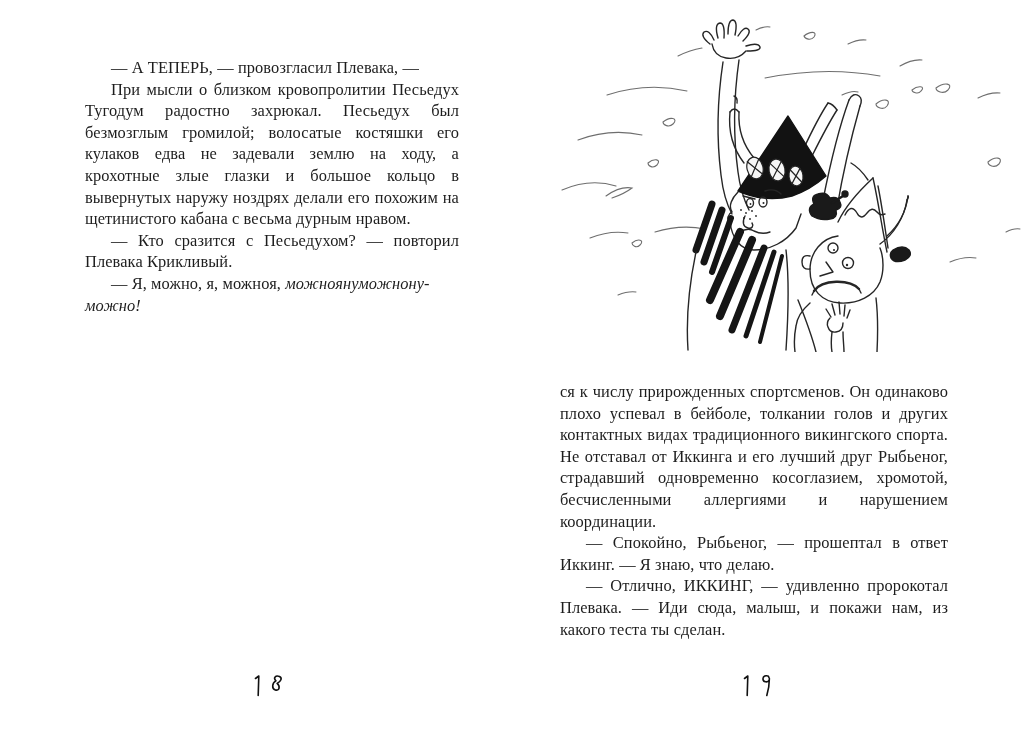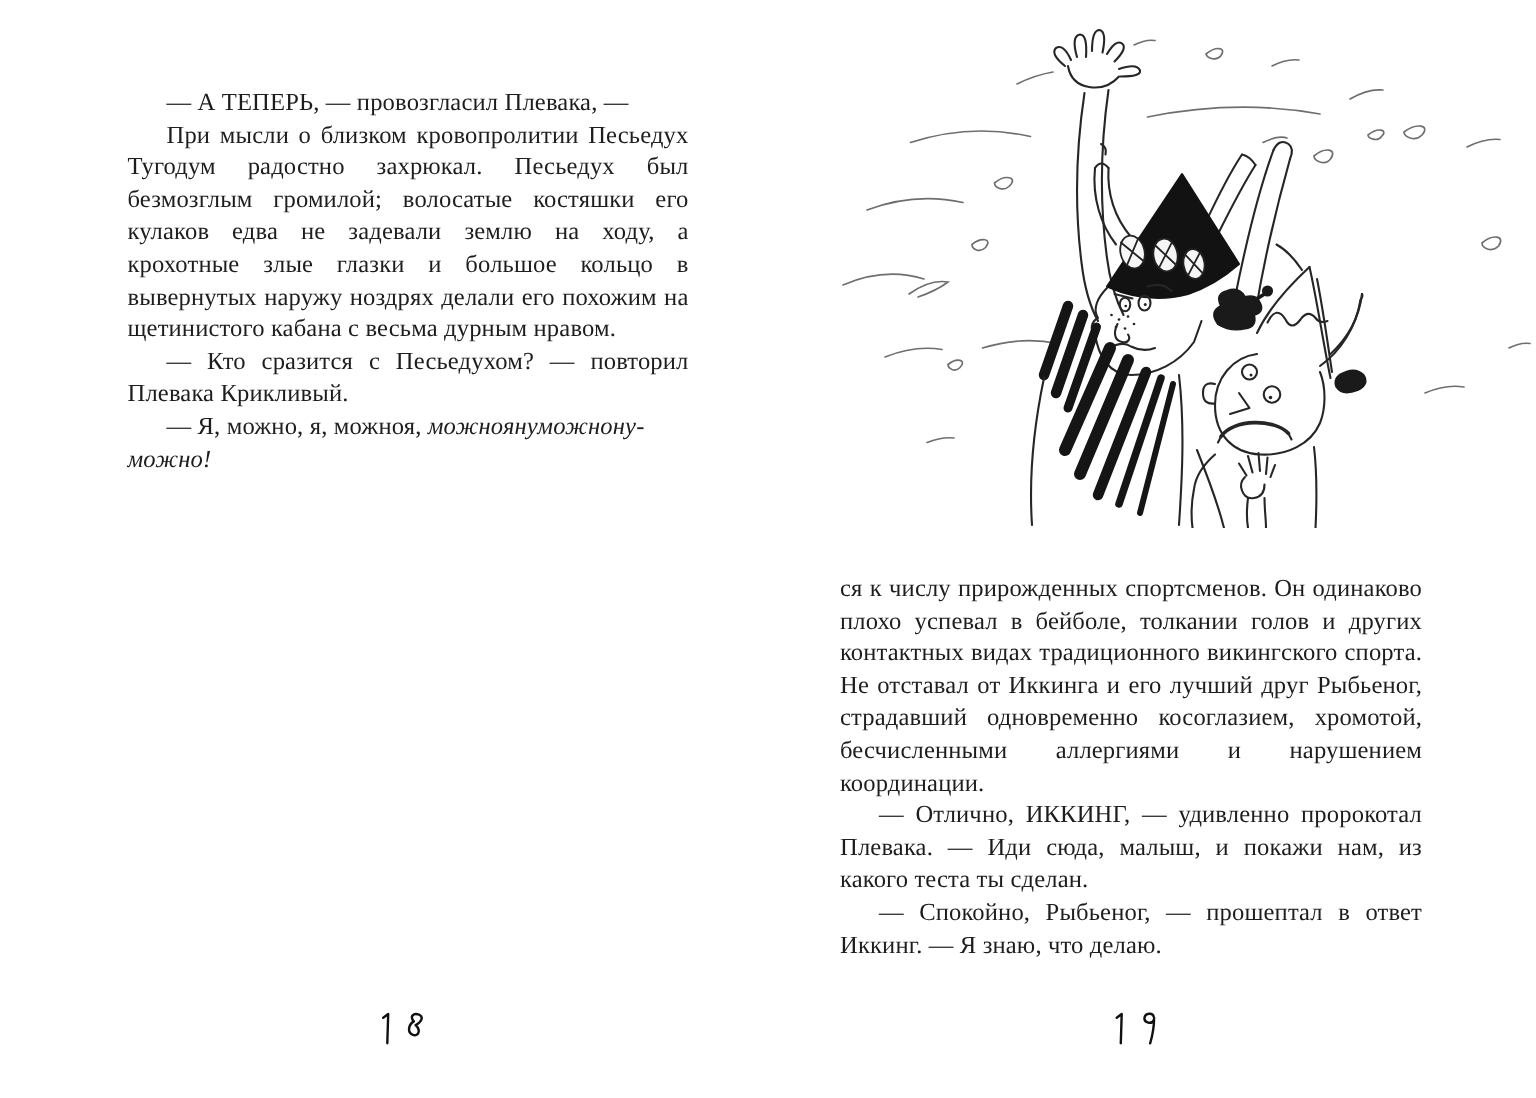--- a/index.html
+++ b/index.html
@@ -179,22 +179,22 @@
         <path d="M283,332 C283,340 284,346 284,352"></path>
       </g>
 
       <path d="M250,303 C242,310 237,318 236,326 C234,336 234,344 235,352"></path>
       <path d="M316,298 C318,315 318,332 317,352"></path>
     </g>
   </svg>
 
   <div class="textcol right-col">
       <p class="noindent"><span>ся к числу прирожденных спортсменов. Он одинаково плохо успевал в бейболе, толкании голов и других контактных видах традиционного викингского спорта. Не отставал от Иккинга и его лучший друг Рыбьеног, страдавший одновременно косоглазием, хромотой, бесчисленными аллергиями и нарушением координации.</span></p>
+      <p><span>— Спокойно, Рыбьеног, — прошептал в ответ Иккинг. — Я знаю, что делаю.</span></p>
       <p><span>— Отлично, ИККИНГ, — удивленно пророкотал Плевака. — Иди сюда, малыш, и покажи нам, из какого теста ты сделан.</span></p>
-      <p><span>— Спокойно, Рыбьеног, — прошептал в ответ Иккинг. — Я знаю, что делаю.</span></p>
     </div>
 
   <div class="pagenum pn-left">
       <svg width="14" height="24" viewBox="0 0 14 24">
         <path d="M2.5,4.5 L5.8,2 L5.2,21.5" fill="none" stroke="#111" stroke-width="1.6" stroke-linecap="round" stroke-linejoin="round"></path>
       </svg>
       <svg width="14" height="24" viewBox="0 0 14 24">
         <path d="M10.5,2.5 C6.5,1 4,3.7 6.9,6.9 C3,9.2 2.5,14.6 6.3,15.9 C10.3,17.2 11.6,12.4 8.1,9.4 C12,7.3 13.6,4 10.5,2.5" fill="none" stroke="#111" stroke-width="1.6" stroke-linecap="round" stroke-linejoin="round"></path>
       </svg>
     </div>

